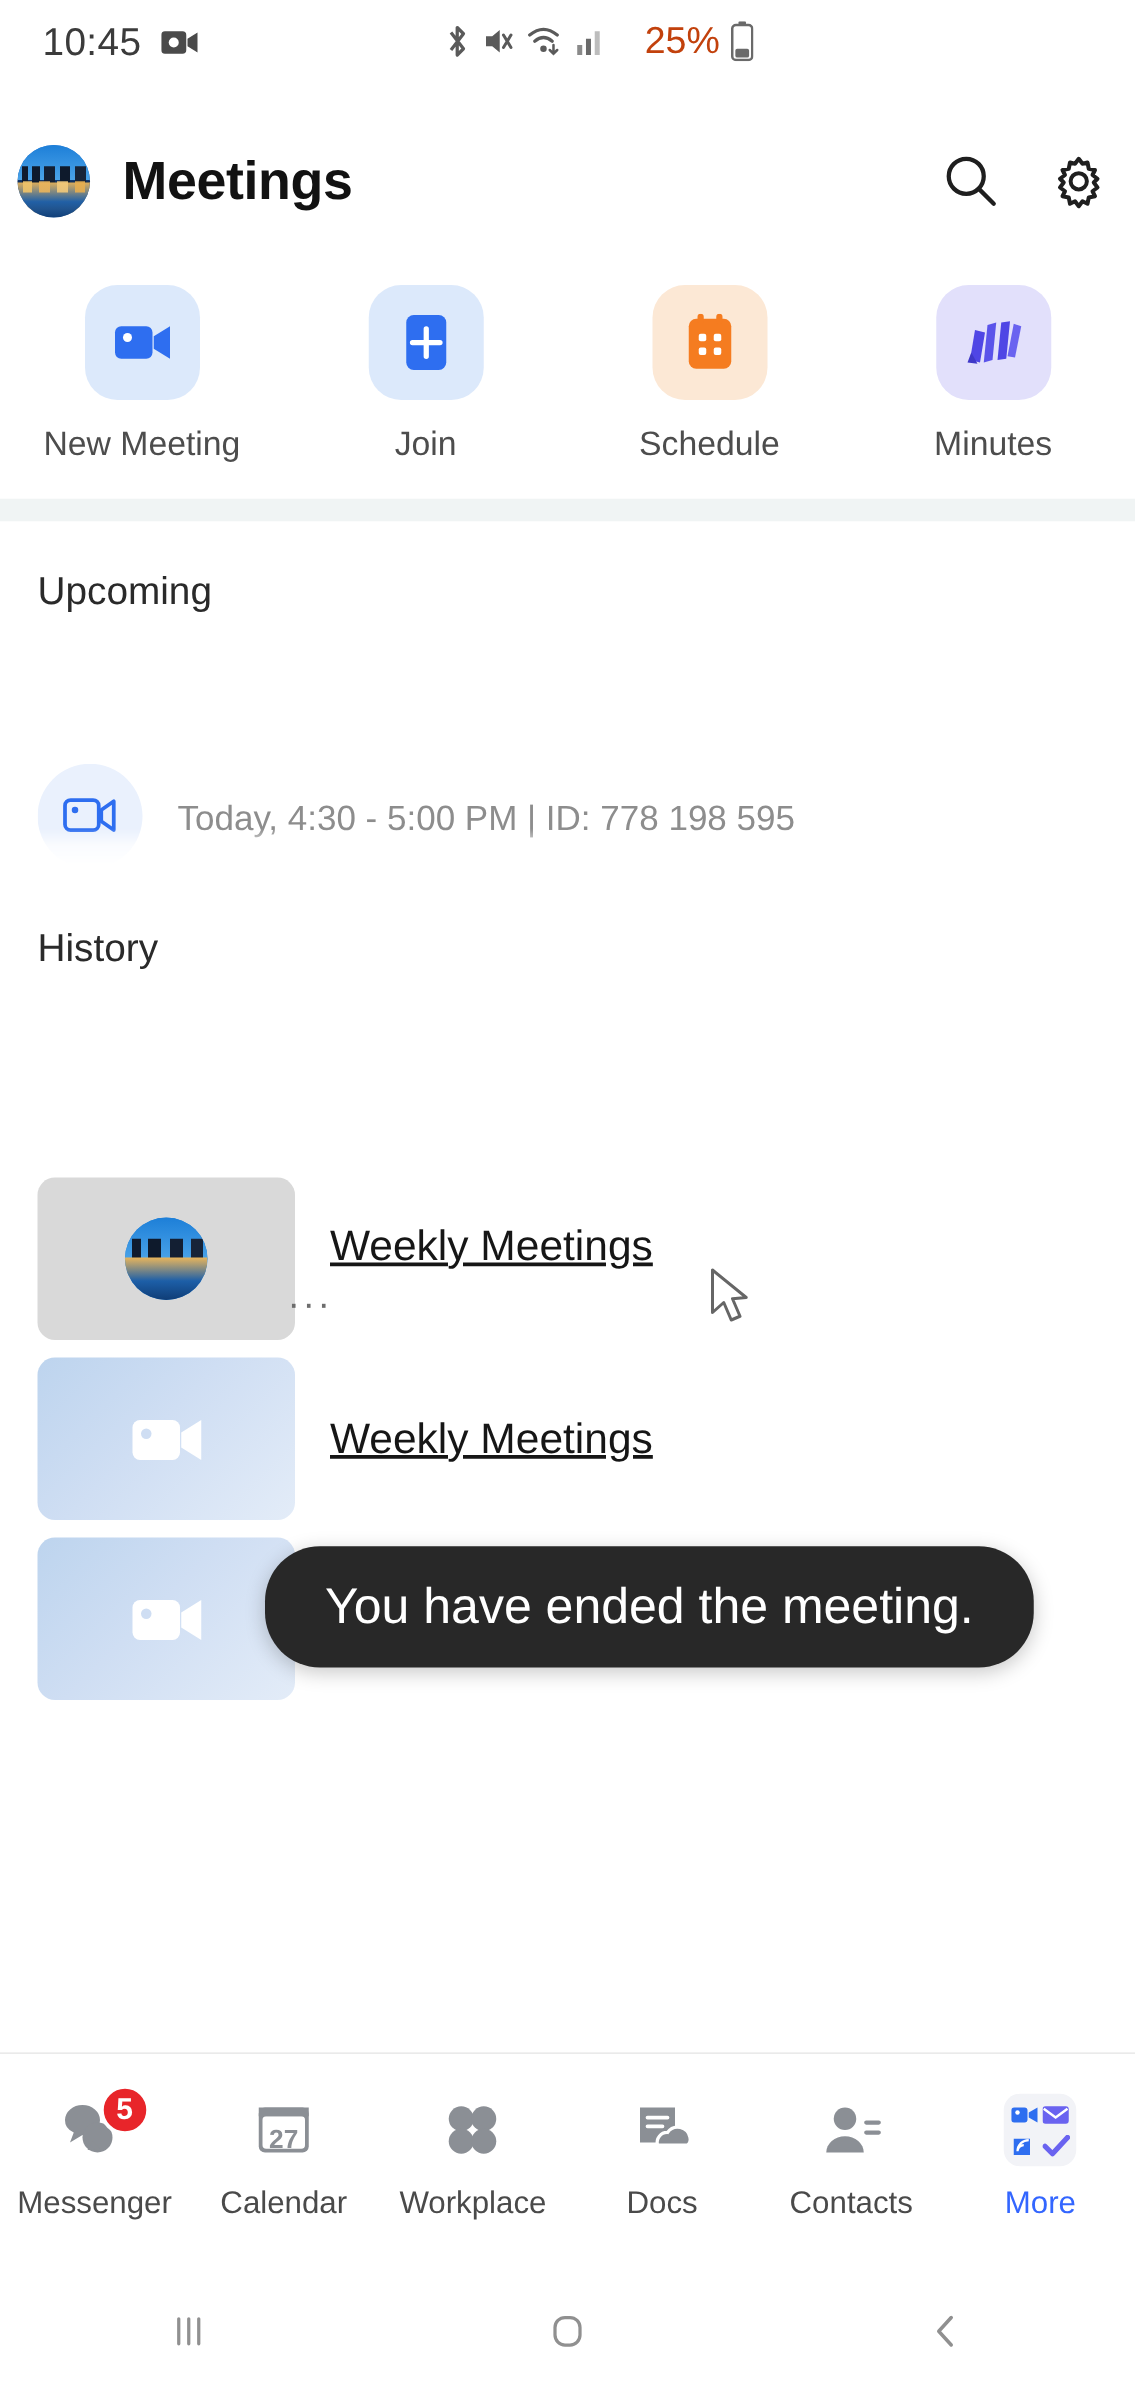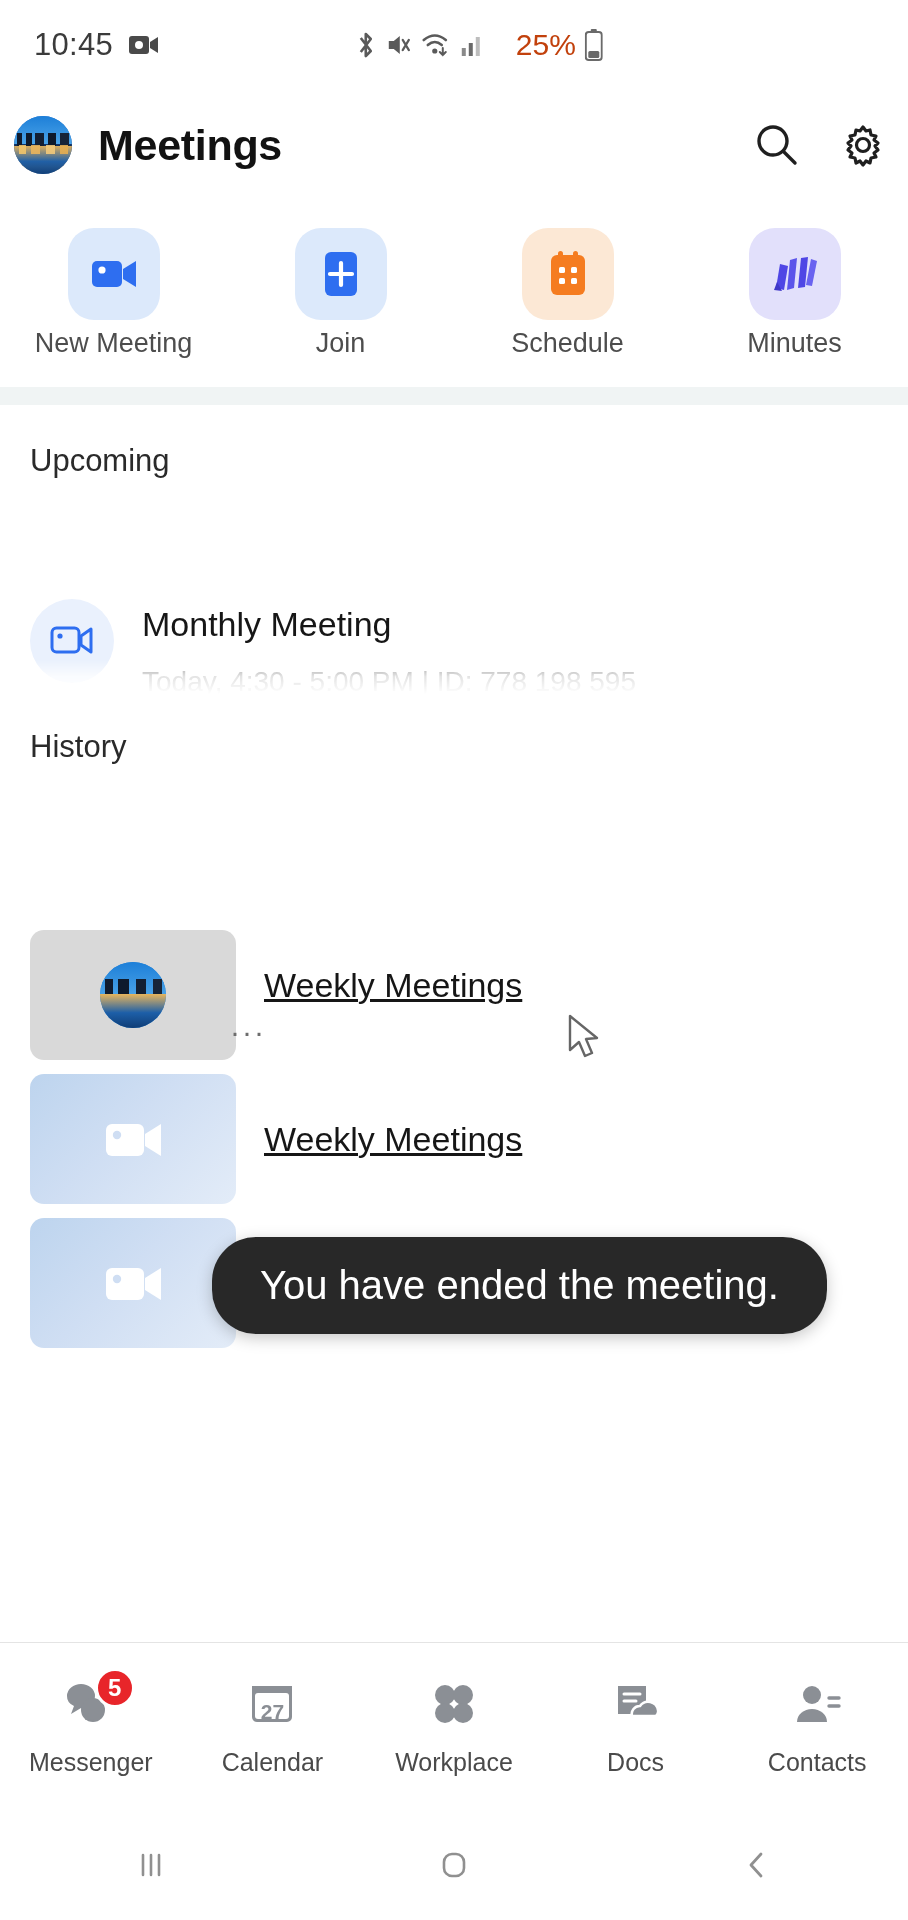--- a/index.html
+++ b/index.html
@@ -9,21 +9,21 @@
     background:#ffffff;
     color:#1a1a1a;
     position:relative;
     overflow:hidden;
   }
 
   
   .statusbar {
     height:90px;
     display:flex;
-    align-items:center;
+    align-items:flex-start;
     padding:16px 34px;
     position:relative;
   }
   .sb-left { display:flex; align-items:center; gap:16px; }
   .sb-time { font-size:31px; color:#3b3b3b; letter-spacing:.3px; }
   .sb-right {
     position:absolute; left:50%; transform:translateX(-40%);
     display:flex; align-items:center; gap:9px;
   }
   .sb-pct { font-size:30px; color:#c2410c; margin-left:23px; }
@@ -78,21 +78,21 @@
   .action { flex:1; display:flex; flex-direction:column; align-items:center; }
   .tile {
     width:92px; height:92px; border-radius:26px;
     display:flex; align-items:center; justify-content:center;
   }
   .tile.t-new { background:#dce9fb; }
   .tile.t-join { background:#dce9fb; }
   .tile.t-sched { background:#fce8d5; }
   .tile.t-min { background:#e2e0fb; }
   .action-label {
-    margin-top:8px; font-size:27px; color:#4d4d4d;
+    margin-top:20px; font-size:27px; color:#4d4d4d;
   }
 
   
   .band { height:18px; background:#f0f4f4; }
 
   
   .section-title {
     font-size:31px; color:#2a2a2a; padding:38px 30px 0 30px;
   }
 
@@ -352,21 +352,20 @@
     <div class="up-icon">
       <span class="ic">
         <svg width="44" height="34" viewBox="0 0 44 34">
           <rect x="2" y="4" width="27" height="24" rx="4.5" fill="none" stroke="#2e6ef0" stroke-width="3"></rect>
           <circle cx="10" cy="12" r="2.6" fill="#2e6ef0"></circle>
           <path d="M31 12 L41 5 L41 28 L31 21 Z" fill="none" stroke="#2e6ef0" stroke-width="3" stroke-linejoin="round"></path>
         </svg>
       </span>
     </div>
     <div class="up-text">
-      <div class="up-title">Monthly Meeting</div>
       <div class="up-sub">Today, 4:30 - 5:00 PM  |  ID: 778 198 595</div>
     </div>
   </div>
 </div>
 
 <div class="section-title" style="padding-top:0">History</div>
 
 <div class="history-list">
 
   <div class="hrow row-dots">
@@ -478,20 +477,43 @@
     <div class="nav-icon">
       <svg width="48" height="48" viewBox="0 0 48 48">
         <circle cx="19" cy="15" r="9" fill="#8b8f95"></circle>
         <path d="M4 42 a15 13 0 0 1 30 0 Z" fill="#8b8f95"></path>
         <path d="M36 18 L46 18 M36 26 L46 26" stroke="#8b8f95" stroke-width="3.4" stroke-linecap="round"></path>
       </svg>
     </div>
     <div class="nav-label">Contacts</div>
   </div>
 
+  <div class="nav-item active">
+    <div class="nav-icon">
+      <div class="more-grid">
+        <svg width="22" height="18" viewBox="0 0 22 18">
+          <rect x="0" y="3" width="13" height="12" rx="2.4" fill="#2e6ef0"></rect>
+          <circle cx="5" cy="7" r="1.8" fill="#ffffff"></circle>
+          <path d="M14 7 L21 3 L21 15 L14 11 Z" fill="#2e6ef0"></path>
+        </svg>
+        <svg width="22" height="18" viewBox="0 0 22 18">
+          <rect x="0" y="2" width="21" height="14" rx="2.4" fill="#6a63f0"></rect>
+          <path d="M1 4 L10.5 11 L20 4" stroke="#ffffff" stroke-width="2" fill="none"></path>
+        </svg>
+        <svg width="22" height="18" viewBox="0 0 22 18">
+          <path d="M2 16 L2 3 L15 3 L15 16 Z" fill="#2e6ef0"></path>
+          <path d="M5 13 a5 5 0 0 1 5 -5 M5 13 a9 9 0 0 1 9 -9" stroke="#ffffff" stroke-width="1.8" fill="none"></path>
+        </svg>
+        <svg width="22" height="18" viewBox="0 0 22 18">
+          <path d="M2 9 L8 15 L20 2" stroke="#6a63f0" stroke-width="4.2" fill="none" stroke-linecap="round" stroke-linejoin="round"></path>
+        </svg>
+      </div>
+    </div>
+    <div class="nav-label">More</div>
+  </div>
 
 </div>
 
 <div class="sysnav">
   <div class="sbtn">
     <svg width="44" height="44" viewBox="0 0 44 44">
       <path d="M14 12 L14 32 M22 12 L22 32 M30 12 L30 32" stroke="#909090" stroke-width="2.6" stroke-linecap="round"></path>
     </svg>
   </div>
   <div class="sbtn">

